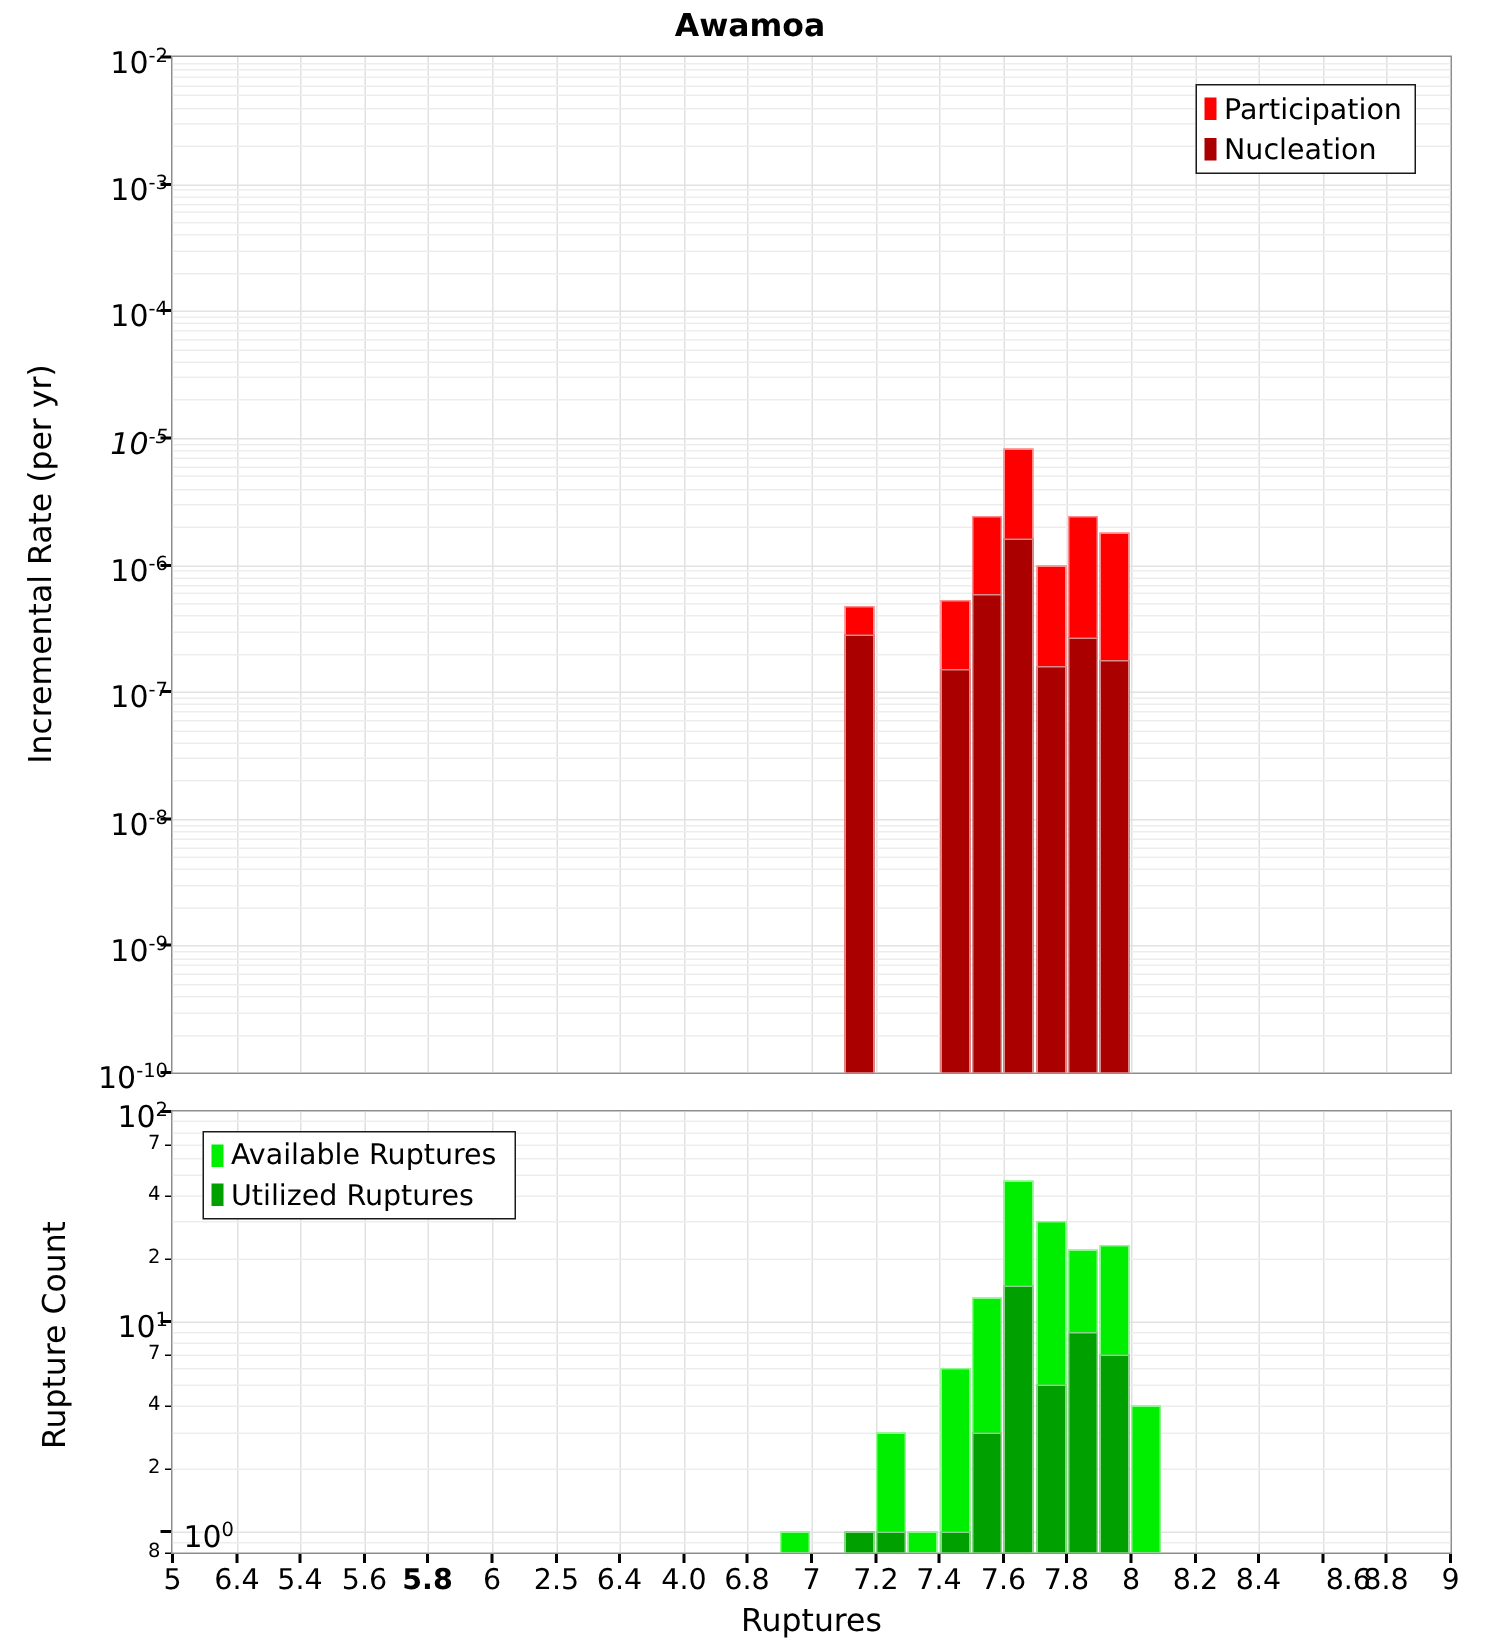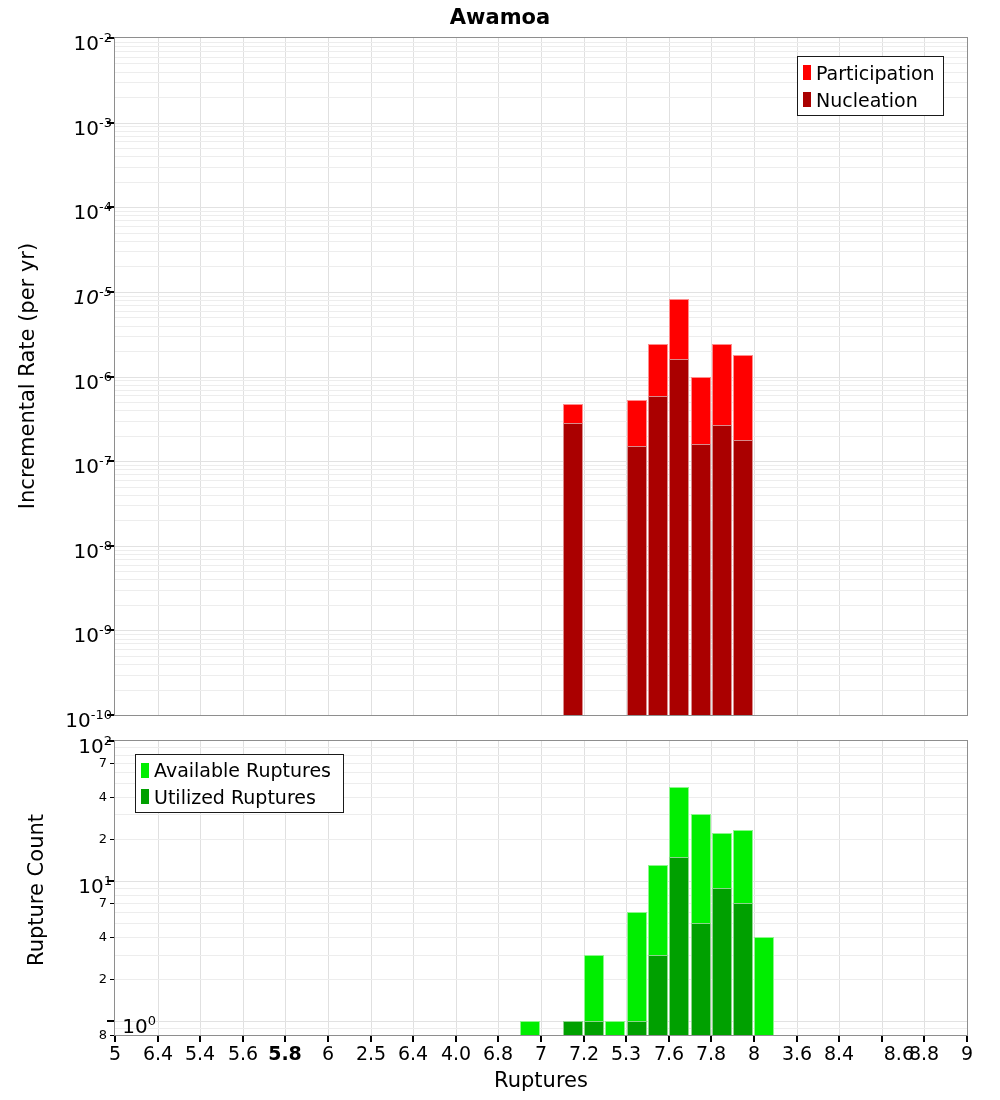--- a/index.html
+++ b/index.html
@@ -254,29 +254,29 @@
     <div class="xlabel-tick" style="left: 381px; top: 1042px;">6.4</div>
     <div class="xtick" style="left: 455px; top: 1036px;"></div>
     <div class="xlabel-tick" style="left: 424px; top: 1042px;">4.0</div>
     <div class="xtick" style="left: 497px; top: 1036px;"></div>
     <div class="xlabel-tick" style="left: 466px; top: 1042px;">6.8</div>
     <div class="xtick" style="left: 540px; top: 1036px;"></div>
     <div class="xlabel-tick" style="left: 509px; top: 1042px;">7</div>
     <div class="xtick" style="left: 583px; top: 1036px;"></div>
     <div class="xlabel-tick" style="left: 552px; top: 1042px;">7.2</div>
     <div class="xtick" style="left: 625px; top: 1036px;"></div>
-    <div class="xlabel-tick" style="left: 594px; top: 1042px;">5.3</div>
+    <div class="xlabel-tick" style="left: 594px; top: 1042px;">7.4</div>
     <div class="xtick" style="left: 668px; top: 1036px;"></div>
     <div class="xlabel-tick" style="left: 637px; top: 1042px;">7.6</div>
     <div class="xtick" style="left: 710px; top: 1036px;"></div>
     <div class="xlabel-tick" style="left: 679px; top: 1042px;">7.8</div>
     <div class="xtick" style="left: 753px; top: 1036px;"></div>
     <div class="xlabel-tick" style="left: 722px; top: 1042px;">8</div>
     <div class="xtick" style="left: 796px; top: 1036px;"></div>
-    <div class="xlabel-tick" style="left: 765px; top: 1042px;">3.6</div>
+    <div class="xlabel-tick" style="left: 765px; top: 1042px;">8.2</div>
     <div class="xtick" style="left: 838px; top: 1036px;"></div>
     <div class="xlabel-tick" style="left: 807px; top: 1042px;">8.4</div>
     <div class="xtick" style="left: 881px; top: 1036px;"></div>
     <div class="xlabel-tick" style="left: 850px; top: 1042px; text-align: right;">8.6</div>
     <div class="xtick" style="left: 923px; top: 1036px;"></div>
     <div class="xlabel-tick" style="left: 892px; top: 1042px;">8.8</div>
     <div class="xtick" style="left: 966px; top: 1036px;"></div>
     <div class="xlabel-tick" style="left: 935px; top: 1042px;">9</div>
     <div class="ytick" style="left: 107px; width: 7px; top: 37px;"></div>
     <div class="ymaj" style="top: 23px;">10<sup>-2</sup></div>

